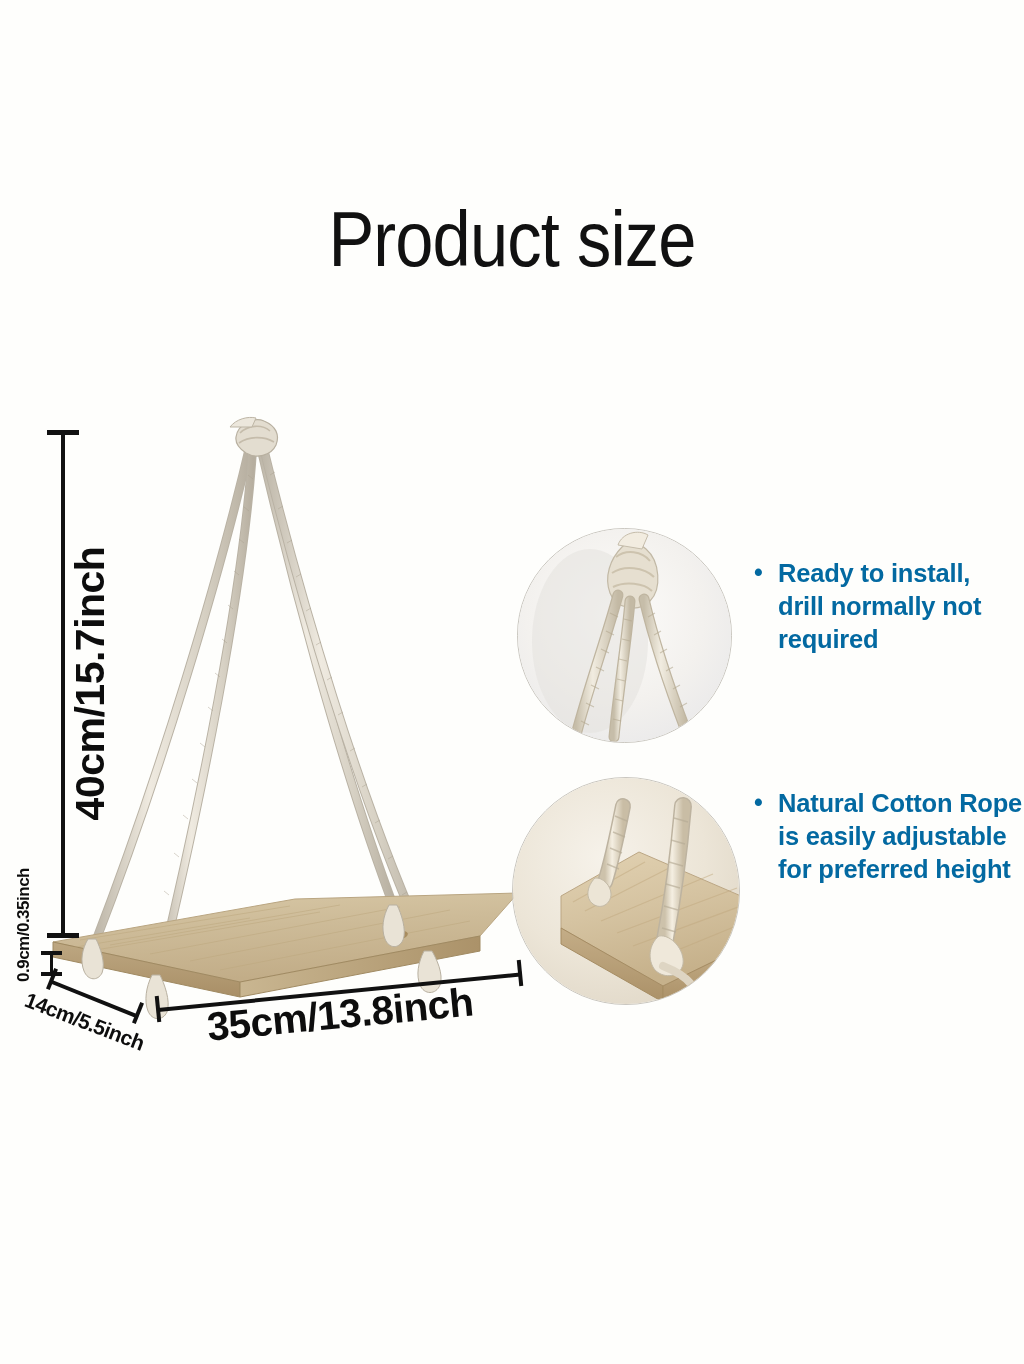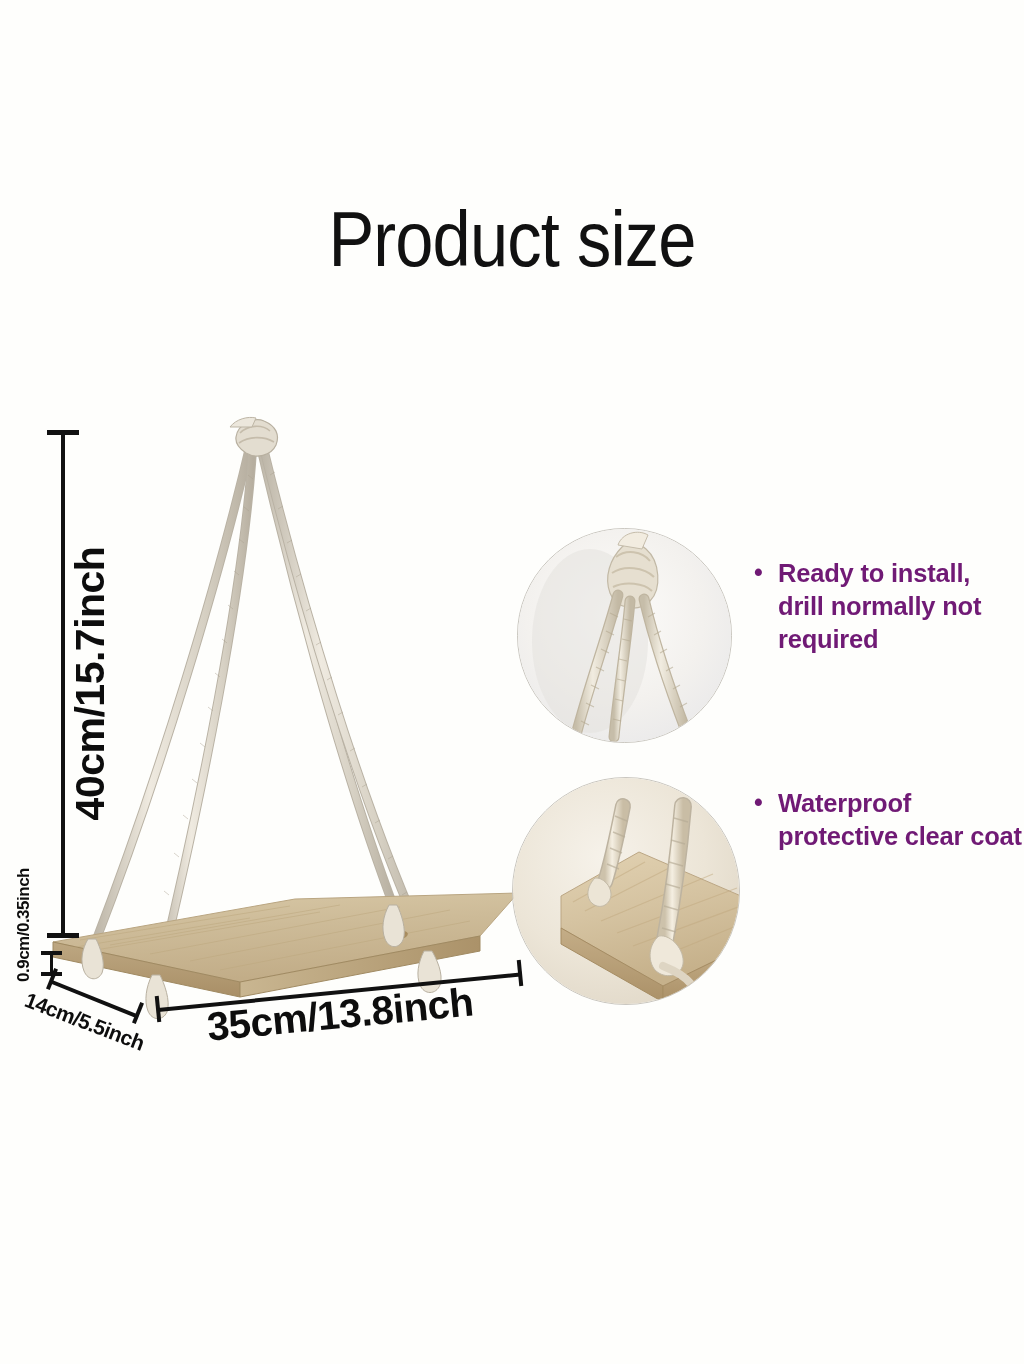--- a/index.html
+++ b/index.html
@@ -132,21 +132,21 @@
     position:absolute;
     list-style:none;
     margin:0;padding:0;
   }
   .feature-list li{
     position:relative;
     padding-left:26px;
     font-size:25.5px;
     line-height:33px;
     font-weight:600;
-    color:#701a75;
+    color:#0369a1;
     margin-bottom:2px;
     letter-spacing:-0.2px;
   }
   .feature-list li:before{
     content:"•";
     position:absolute;
     left:2px;top:-1px;
     font-size:25px;
     line-height:33px;
   }
@@ -364,16 +364,16 @@
         <path d="M161,40 l14,4 M158,62 l14,4 M156,84 l14,4 M153,106 l14,4 M151,128 l14,4 M149,150 l14,4"></path>
       </g>
     </svg>
   </div>
 
   <ul class="feature-list" id="features-install">
     <li>Ready to install, drill normally not required</li>
   </ul>
 
   <ul class="feature-list" id="features-material">
-    <li>Waterproof protective clear coat</li>
+    <li>Natural Cotton Rope is easily adjustable for preferred height</li>
   </ul>
 
 </div>
 
 </body></html>

